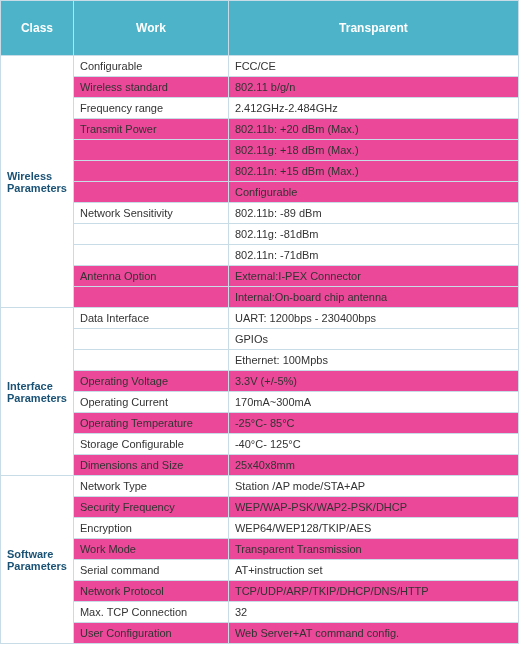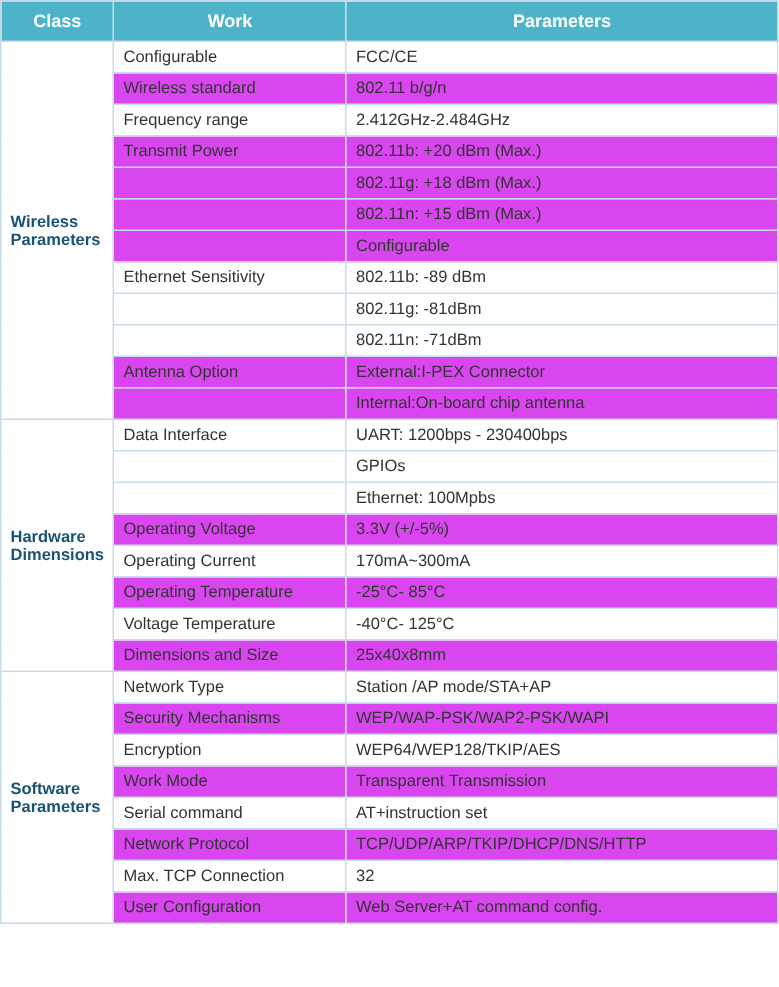--- a/index.html
+++ b/index.html
@@ -16,53 +16,53 @@
     th, td {
       border: 1px solid #c8dce8;
       padding: 4px 6px;
       vertical-align: middle;
     }
     .header-row th {
       background-color: #4db3c8;
       color: #fff;
       font-weight: bold;
       font-size: 12px;
-      padding: 6px 6px;
+      padding: 20px 6px;
     }
     .col-class {
       width: 62px;
       font-weight: bold;
       color: #1a5276;
       text-align: left;
       vertical-align: middle;
     }
     .col-item {
       width: 155px;
       color: #333;
     }
     .col-params {
       color: #333;
       margin-top: 12px;
     }
     .row-highlight {
-      background-color: #d946ef;
+      background-color: #ec4899;
     }
     .row-normal {
       background-color: #ffffff;
     }
   </style>
 </head>
 <body>
 
 <table>
   <thead>
     <tr class="header-row">
       <th>Class</th>
       <th>Work</th>
-      <th>Parameters</th>
+      <th>Transparent</th>
     </tr>
   </thead>
   <tbody id="table-body">
   <tr class="row-normal">
         <td class="col-class" rowspan="12">Wireless Parameters</td>
         <td class="col-item">Configurable</td>
         <td class="col-params">FCC/CE</td>
       </tr>
       <tr class="row-highlight">
         <td class="col-item">Wireless standard</td>
@@ -82,41 +82,41 @@
       </tr>
       <tr class="row-highlight">
         <td class="col-item"></td>
         <td class="col-params">802.11n: +15 dBm (Max.)</td>
       </tr>
       <tr class="row-highlight">
         <td class="col-item"></td>
         <td class="col-params">Configurable</td>
       </tr>
       <tr class="row-normal">
-        <td class="col-item">Ethernet Sensitivity</td>
+        <td class="col-item">Network Sensitivity</td>
         <td class="col-params">802.11b: -89 dBm</td>
       </tr>
       <tr class="row-normal">
         <td class="col-item"></td>
         <td class="col-params">802.11g: -81dBm</td>
       </tr>
       <tr class="row-normal">
         <td class="col-item"></td>
         <td class="col-params">802.11n: -71dBm</td>
       </tr>
       <tr class="row-highlight">
         <td class="col-item">Antenna Option</td>
         <td class="col-params">External:I-PEX Connector</td>
       </tr>
       <tr class="row-highlight">
         <td class="col-item"></td>
         <td class="col-params">Internal:On-board chip antenna</td>
       </tr>
       <tr class="row-normal">
-        <td class="col-class" rowspan="8">Hardware Dimensions</td>
+        <td class="col-class" rowspan="8">Interface Parameters</td>
         <td class="col-item">Data Interface</td>
         <td class="col-params">UART: 1200bps - 230400bps</td>
       </tr>
       <tr class="row-normal">
         <td class="col-item"></td>
         <td class="col-params">GPIOs</td>
       </tr>
       <tr class="row-normal">
         <td class="col-item"></td>
         <td class="col-params">Ethernet: 100Mpbs</td>
@@ -127,35 +127,35 @@
       </tr>
       <tr class="row-normal">
         <td class="col-item">Operating Current</td>
         <td class="col-params">170mA~300mA</td>
       </tr>
       <tr class="row-highlight">
         <td class="col-item">Operating Temperature</td>
         <td class="col-params">-25°C- 85°C</td>
       </tr>
       <tr class="row-normal">
-        <td class="col-item">Voltage Temperature</td>
+        <td class="col-item">Storage Configurable</td>
         <td class="col-params">-40°C- 125°C</td>
       </tr>
       <tr class="row-highlight">
         <td class="col-item">Dimensions and Size</td>
         <td class="col-params">25x40x8mm</td>
       </tr>
       <tr class="row-normal">
         <td class="col-class" rowspan="8">Software Parameters</td>
         <td class="col-item">Network Type</td>
         <td class="col-params">Station /AP mode/STA+AP</td>
       </tr>
       <tr class="row-highlight">
-        <td class="col-item">Security Mechanisms</td>
-        <td class="col-params">WEP/WAP-PSK/WAP2-PSK/WAPI</td>
+        <td class="col-item">Security Frequency</td>
+        <td class="col-params">WEP/WAP-PSK/WAP2-PSK/DHCP</td>
       </tr>
       <tr class="row-normal">
         <td class="col-item">Encryption</td>
         <td class="col-params">WEP64/WEP128/TKIP/AES</td>
       </tr>
       <tr class="row-highlight">
         <td class="col-item">Work Mode</td>
         <td class="col-params">Transparent Transmission</td>
       </tr>
       <tr class="row-normal">

